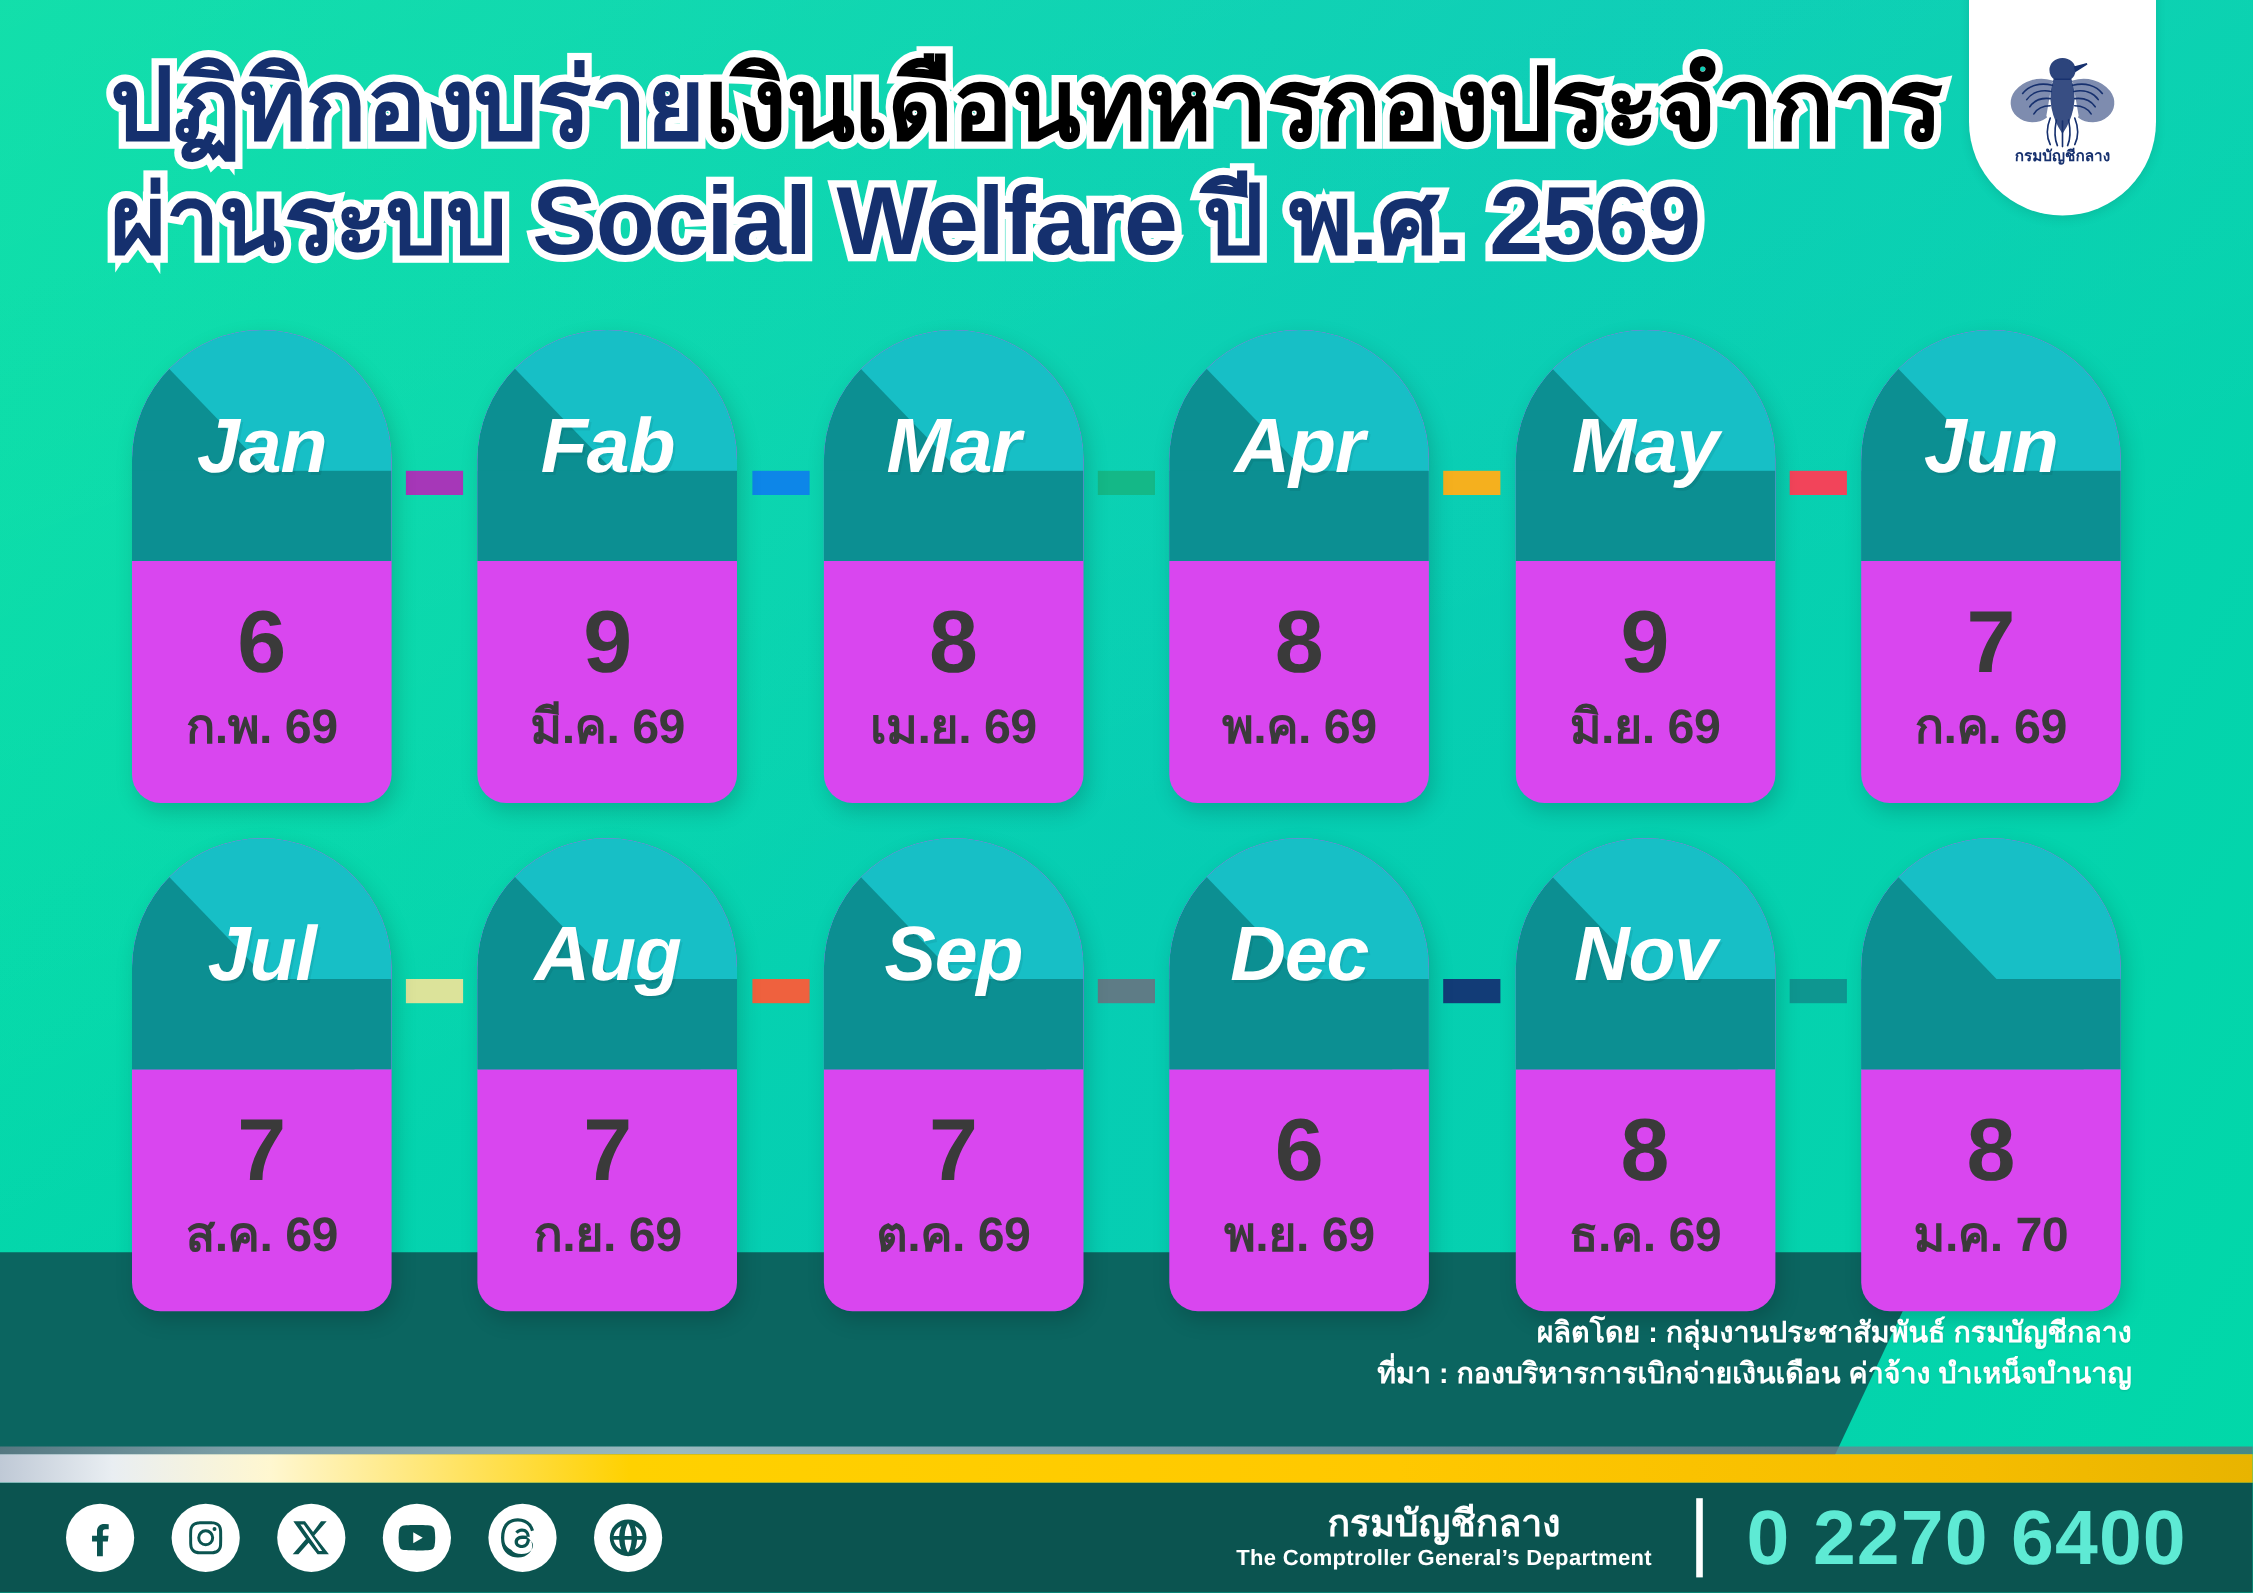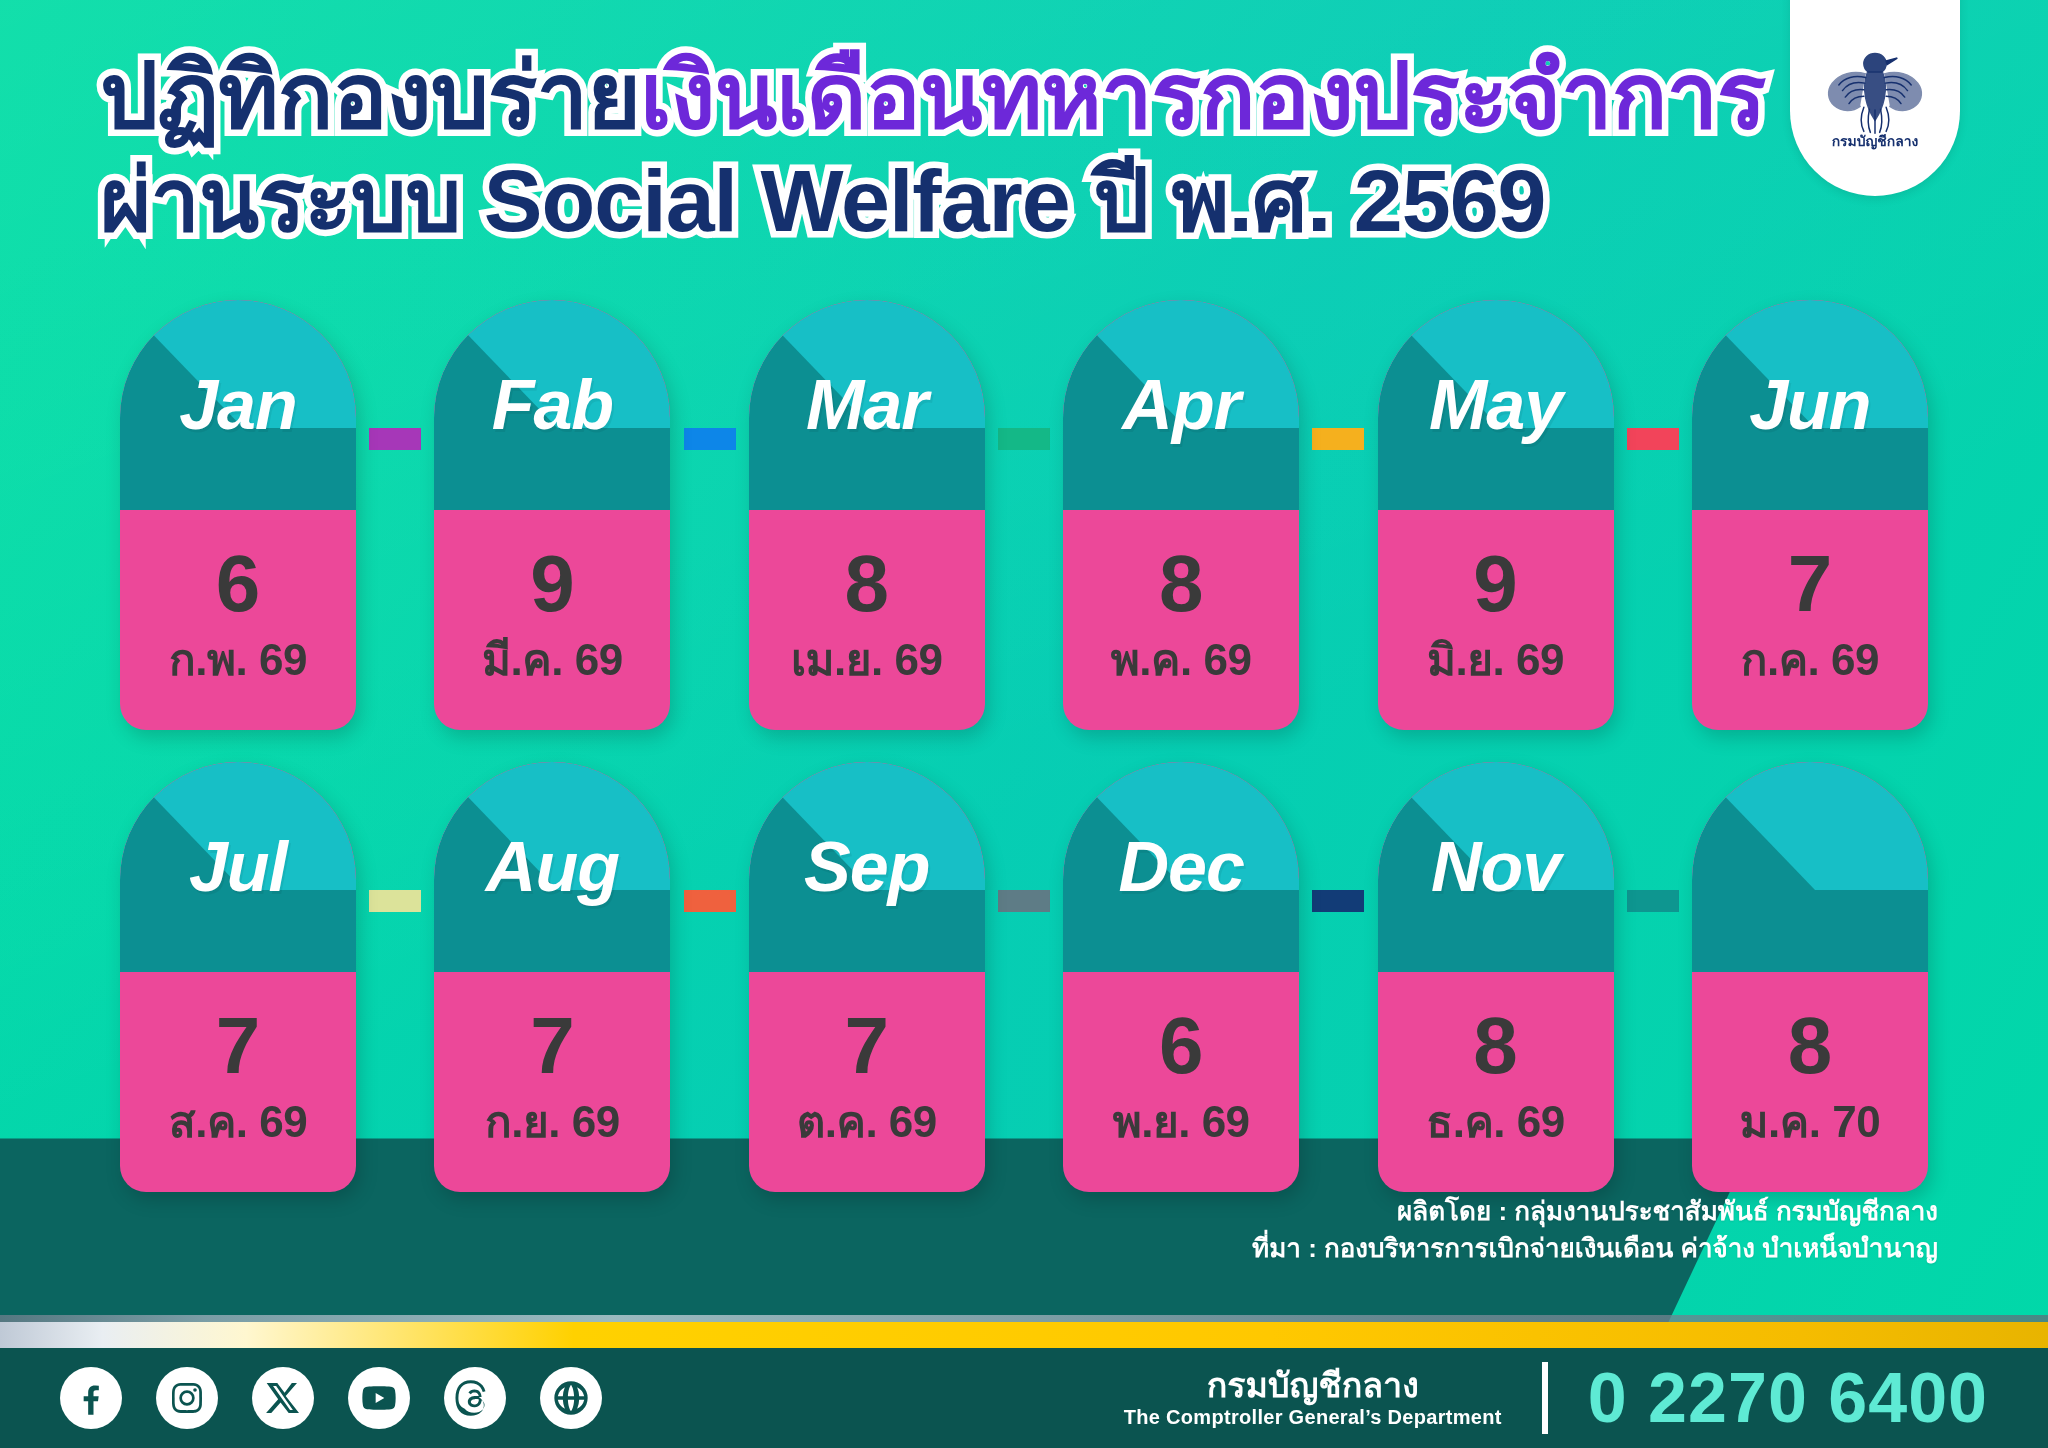--- a/index.html
+++ b/index.html
@@ -47,21 +47,21 @@
   .title-line { white-space:nowrap; padding-left:100px; line-height:1.05; }
   .t1 { font-size:92px; }
   .t2 { font-size:88px; margin-top:10px; }
   .tw {
     font-weight:bold; font-style:normal;
     letter-spacing:-1px;
     -webkit-text-stroke:14px #fff;
     paint-order:stroke fill;
   }
   .navy { color:#15306E; }
-  .red  { color:#6d28d9; }
+  .red  { color:#000000; }
   .t1 span, .t2 span {
     font-weight:bold;
     -webkit-text-stroke:13px #ffffff;
     paint-order:stroke fill;
     display:inline;
   }
 
   
   .logo-banner {
     position:absolute; right:88px; top:-26px;
@@ -83,21 +83,21 @@
   .row { display:flex; align-items:flex-start; justify-content:space-between; position:relative; }
 
   .card-wrap { position:relative; width:236px; }
 
   .card {
     position:relative; width:236px; height:430px;
     filter:drop-shadow(4px 8px 9px rgba(0,0,0,.16));
   }
   .card-shape {
     position:absolute; inset:0;
-    background:#ec4899;
+    background:#d946ef;
     border-radius:118px 118px 26px 26px;
     overflow:hidden;
   }
   .card-head {
     position:absolute; left:0; top:0; width:100%; height:210px;
     background:#17BFC6;
     border-radius:118px 118px 0 0;
     overflow:hidden;
   }
   

